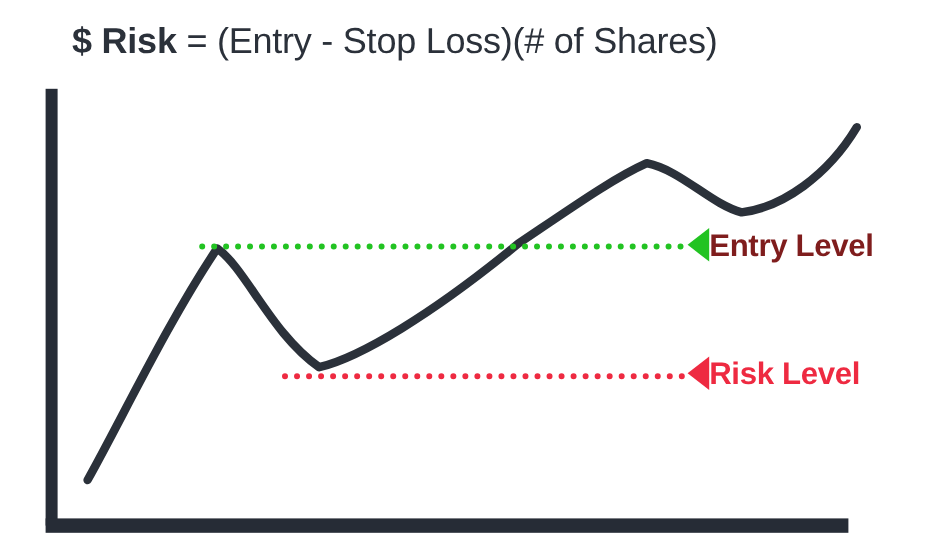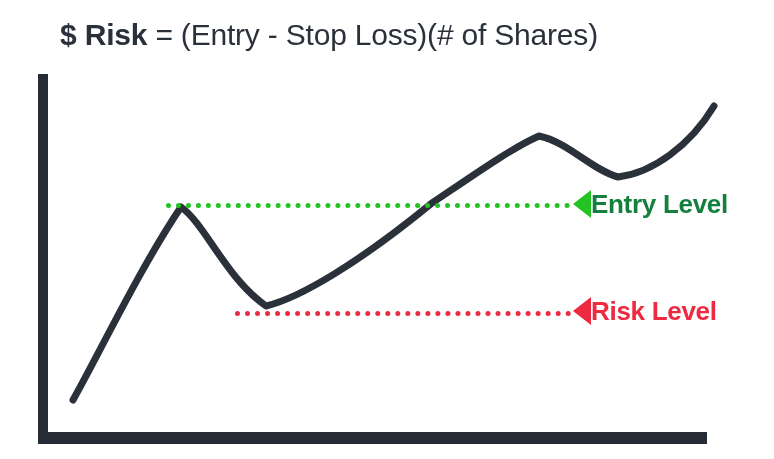--- a/index.html
+++ b/index.html
@@ -86,21 +86,21 @@
     font-size: 26px;
     font-weight: bold;
     line-height: 26px;
     letter-spacing: -0.3px;
   }
   #entry-legend {
     left: 573px;
     top: 190px;
   }
   #entry-legend .arrow { border-right-color: #22c322; }
-  #entry-legend .label { color: #15803d; }
+  #entry-legend .label { color: #7f1d1d; }
 
   #risk-legend {
     left: 573px;
     top: 297px;
     align-items: center;
   }
   #risk-legend .arrow { border-right-color: #ee2a41; }
   #risk-legend .label { color: #ee2a41; }
 </style>
 </head>

